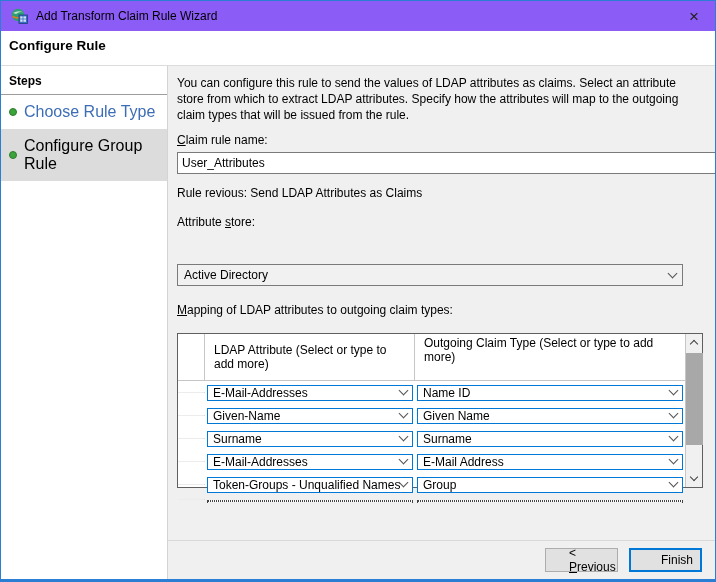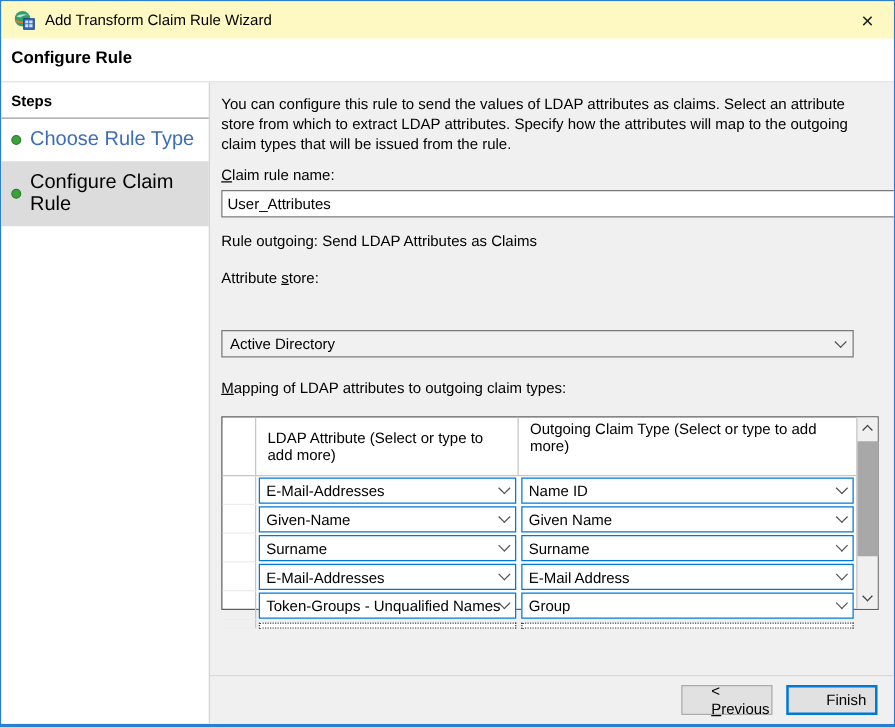--- a/index.html
+++ b/index.html
@@ -6,21 +6,21 @@
   html,body { width:716px; height:582px; }
   body { font-family: "Liberation Sans", sans-serif; font-size: 12px; color:#000; }
 
   .window {
     width:716px; height:582px;
     border:1px solid #2a7fd4; border-bottom:3px solid #2a7fd4;
     background:#fff; display:flex; flex-direction:column; overflow:hidden;
   }
 
   
-  .titlebar { height:30px; background:#fef9c3; display:flex; align-items:center; padding:0 8px 0 10px; flex:0 0 auto; }
+  .titlebar { height:30px; background:#8b5cf6; display:flex; align-items:center; padding:0 8px 0 10px; flex:0 0 auto; }
   .app-icon { width:17px; height:16px; flex:0 0 auto; }
   .title { margin-left:8px; flex:1; font-size:12px; }
   .close-btn { width:26px; height:22px; display:flex; align-items:center; justify-content:center;
                font-size:17px; line-height:1; color:#222; cursor:default; }
 
   
   .header { background:#fff; padding:7px 8px 12px 8px; flex:0 0 auto; }
   .header .h-title { font-size:13.5px; font-weight:bold;text-align:right; }
 
   
@@ -50,21 +50,21 @@
   .chev { width:7px; height:7px; border-right:1.5px solid #535353; border-bottom:1.5px solid #535353;
           transform:rotate(45deg); margin-left:auto; margin-top:-4px; flex:0 0 auto; }
 
   
   .grid { width:526px; height:155px; border:1px solid #5f5f5f; background:#fff; display:flex; margin-top:6px; }
   .grid-cols { flex:1; display:flex; flex-direction:column; min-width:0; }
   .g-head { display:flex; height:47px; border-bottom:1px solid #c6c6c6; flex:0 0 auto; }
   .g-sel { width:27px; border-right:1px solid #c6c6c6; flex:0 0 auto; }
   .g-h1 { width:210px; border-right:1px solid #c6c6c6; padding:2px 6px 2px 9px; display:flex; align-items:center; line-height:14px; }
   .g-h2 { flex:1; padding:2px 6px 2px 9px; display:flex; align-items:flex-start; }
-  .g-row { display:flex; height:23px; flex:0 0 auto; }
+  .g-row { display:flex; height:23px; flex:0 0 auto;align-items:center; }
   .g-row .g-sel { border-bottom:1px solid #ececec; }
   .g-c1 { width:210px; display:flex; flex:0 0 auto; }
   .g-c2 { flex:1; display:flex; min-width:0; }
   .row-combo { flex:1; margin:1px 2px 1px 2px; background:#fff; border:1px solid #0078d7;
                display:flex; align-items:center; padding:0 5px; min-width:0; }
   .row-combo span.val { white-space:nowrap; overflow:hidden; }
   .g-row.partial { height:7px; overflow:hidden; }
   .row-new { flex:1; margin:2px 2px 0 2px; background:#fff; border:1px dotted #444; }
 
   .v-scroll { width:17px; background:#f0f0f0; border-left:1px solid #c6c6c6; flex:0 0 auto;
@@ -112,35 +112,35 @@
   <div class="body">
 
     <div class="sidebar">
       <div class="steps-header">Steps</div>
       <div class="step link">
         <span class="dot"></span>
         <span>Choose Rule Type</span>
       </div>
       <div class="step active">
         <span class="dot"></span>
-        <span>Configure Claim Rule</span>
+        <span>Configure Group Rule</span>
       </div>
     </div>
 
     <div class="right">
       <div class="main">
 
         <div class="desc">You can configure this rule to send the values of LDAP attributes as claims. Select an attribute store from which to extract LDAP attributes. Specify how the attributes will map to the outgoing claim types that will be issued from the rule.</div>
 
         <div class="fld-label"><span class="ukey">C</span><span>laim rule name:</span></div>
         <div class="text-input">
           <span>User_Attributes</span>
         </div>
 
-        <div class="static-line">Rule outgoing: Send LDAP Attributes as Claims</div>
+        <div class="static-line">Rule revious: Send LDAP Attributes as Claims</div>
 
         <div class="fld-label" style="margin-top:15px;"><span>Attribute </span><span class="ukey">s</span><span>tore:</span></div>
         <div class="combo">
           <span>Active Directory</span>
           <span class="chev"></span>
         </div>
 
         <div class="fld-label" style="margin-top:17px; margin-bottom:16px;"><span class="ukey">M</span><span>apping of LDAP attributes to outgoing claim types:</span></div>
 
         <div class="grid">

